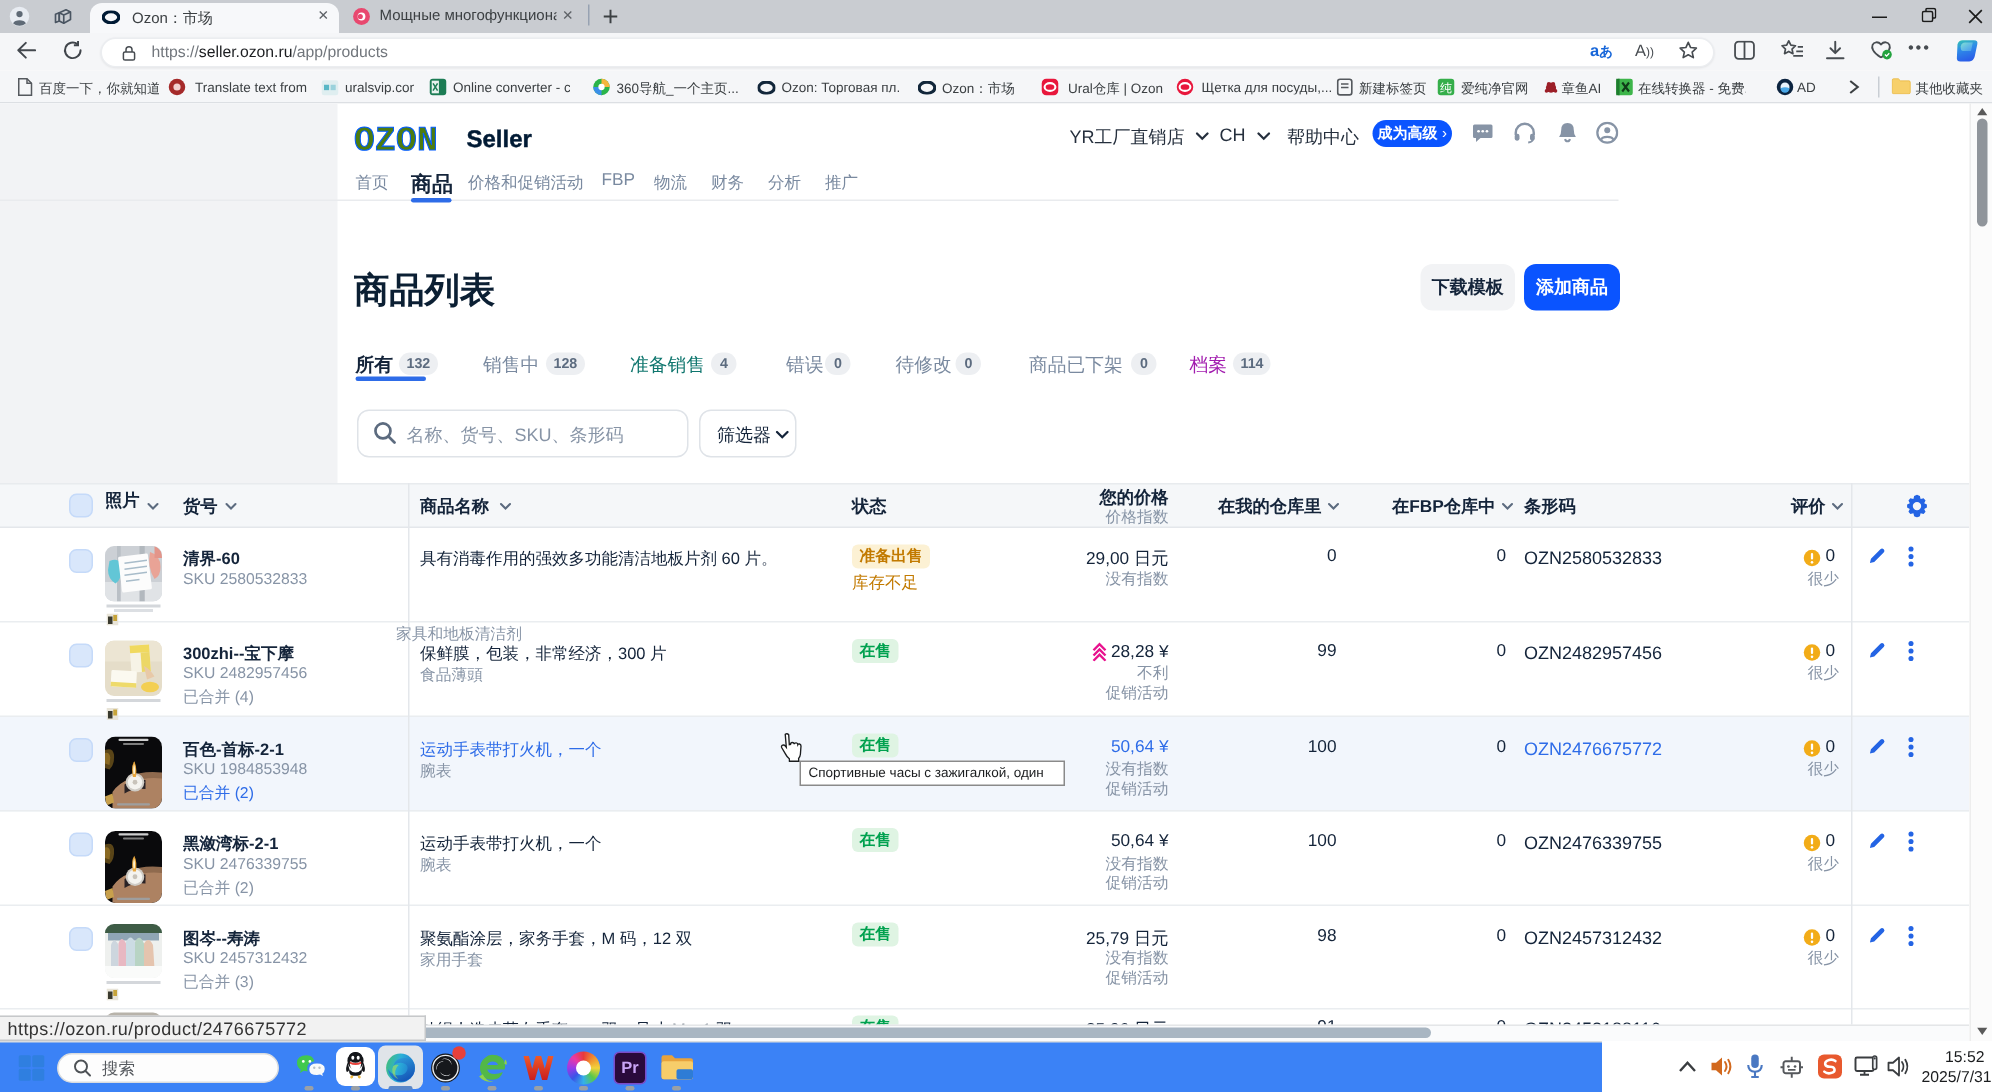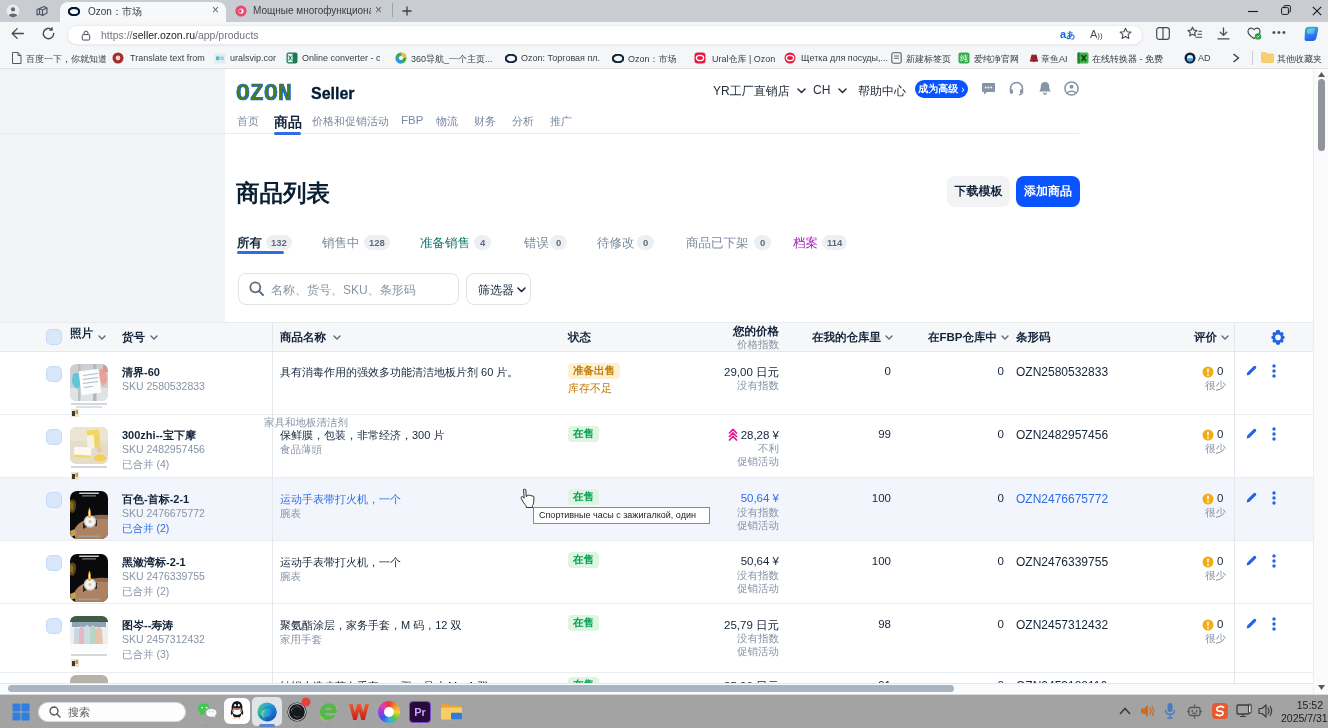--- a/index.html
+++ b/index.html
@@ -483,21 +483,21 @@
           <circle cx="20" cy="30.5" r="1.6" fill="#c8c3ba"></circle>
           <path d="M18.6 27 Q17.2 20 19.5 16.5 Q21.6 20.5 20.6 27 Z" fill="#e8a63c"></path>
           <path d="M19 25 Q18.4 20.5 19.5 18.5 Q20.5 21 19.9 25 Z" fill="#fdf2cf"></path>
           <rect x="9" y="1.5" width="20" height="1.5" rx="0.7" fill="#cfcfcf"></rect>
           <rect x="12" y="4.3" width="14" height="1.3" rx="0.6" fill="#7e7e7e"></rect>
           <rect x="8" y="44.5" width="22" height="1.5" rx="0.7" fill="#9e9e9e"></rect>
           <path d="M0 40 L5 38 L6 44 L1 46 Z" fill="#c8a04c"></path>
         </g>
       </svg>
     <div class="r nm" style="left:122px;top:170px;">百色-首标-2-1</div>
-    <div class="r gr" style="left:122px;top:185px;">SKU 2476675772</div>
+    <div class="r gr" style="left:122px;top:185px;">SKU 1984853948</div>
     <div class="r gr blue" style="left:122px;top:200px;">已合并 (2)</div>
     <div class="r pn blue" style="left:280px;top:170px;">运动手表带打火机，一个</div>
     <div class="r cat" style="left:280px;top:185px;">腕表</div>
     <div class="r badge bg" style="left:568px;top:167px;">在售</div>
     <div class="r num blue" style="left:640px;top:170px;width:139px;">50,64 ¥</div>
     <div class="r g2" style="left:640px;top:184px;width:139px;">没有指数</div>
     <div class="r g2" style="left:640px;top:197px;width:139px;">促销活动</div>
     <div class="r num" style="left:800px;top:170px;width:91px;">100</div>
     <div class="r num" style="left:913px;top:170px;width:91px;">0</div>
     <div class="r bar blue" style="left:1016px;top:170px;">OZN2476675772</div>
@@ -636,33 +636,34 @@
     <div class="r badge bg" style="left:568px;top:355px;">在售</div>
     <div class="r num" style="left:640px;top:357px;width:139px;">35,96 日元</div>
     <div class="r num" style="left:800px;top:357px;width:91px;">91</div>
     <div class="r num" style="left:913px;top:357px;width:91px;">0</div>
     <div class="r bar" style="left:1016px;top:357px;">OZN2453188116</div>
   </div>
 
   <div class="r" style="left:0;top:614px;width:1313px;height:11px;background:#fafbfc;border-top:1px solid #e4e6e8;"></div>
   <div class="r" style="left:8px;top:616px;width:946px;height:7px;background:#a9b6c2;border-radius:4px;"></div>
 
+  <div class="r flex" style="left:0;top:608px;width:284px;height:17px;background:#f2f2f2;border:1px solid #c6c8ca;border-left:none;font-size:12px;color:#333;padding-left:5px;letter-spacing:0.3px;">https://ozon.ru/product/2476675772</div>
 </div>
 
 <div class="r" style="left:1313px;top:69px;width:15px;height:625px;background:#fbfbfb;border-left:1px solid #ededed;">
   <svg class="r" style="left:4px;top:3px;" width="7" height="5" viewBox="0 0 7 5">
       <path d="M0 5 L3.5 0 L7 5 Z" fill="#5a5a5a"></path>
     </svg>
   <div class="r" style="left:3.5px;top:10px;width:7px;height:72px;background:#90959b;border-radius:4px;"></div>
   <svg class="r" style="left:4px;top:616px;" width="7" height="5" viewBox="0 0 7 5">
       <path d="M0 0 L3.5 5 L7 0 Z" fill="#5a5a5a"></path>
     </svg>
 </div>
 
-<div class="r" id="taskbar" style="left:0;top:694px;width:1328px;height:34px;background:#a3a3a3;border-top:1px solid #dadde0;">
+<div class="r" id="taskbar" style="left:0;top:694px;width:1068px;height:34px;background:#3b82f6;border-top:1px solid #dadde0;">
 
   <svg class="r" style="left:12px;top:8px;" width="18" height="18" viewBox="0 0 18 18">
       <g fill="#2f7fe0">
         <rect x="0.5" y="0.5" width="8" height="8" rx="1"></rect>
         <rect x="9.5" y="0.5" width="8" height="8" rx="1"></rect>
         <rect x="0.5" y="9.5" width="8" height="8" rx="1"></rect>
         <rect x="9.5" y="9.5" width="8" height="8" rx="1"></rect>
       </g>
     </svg>
 

